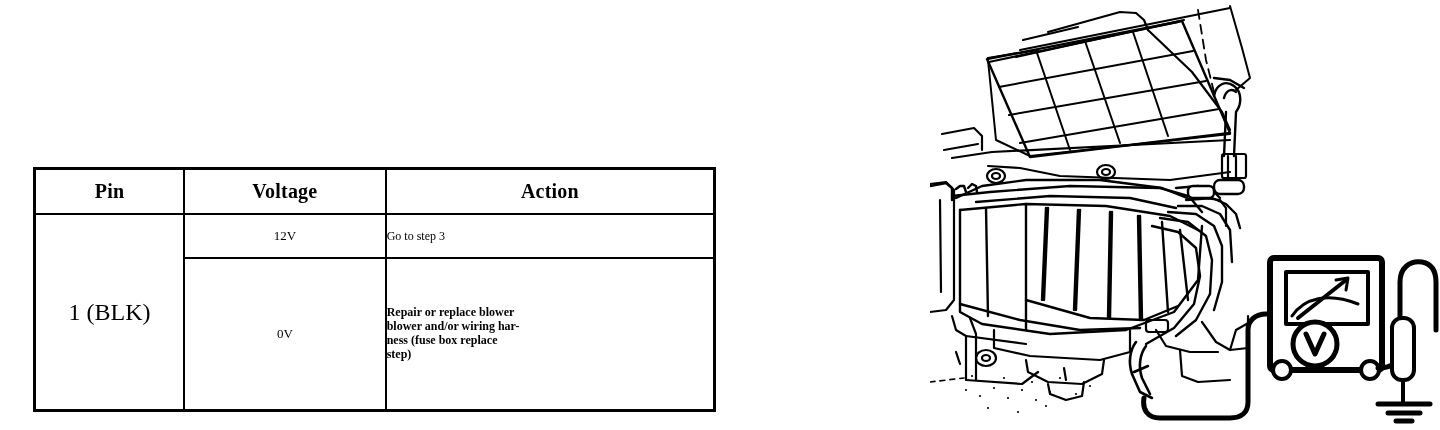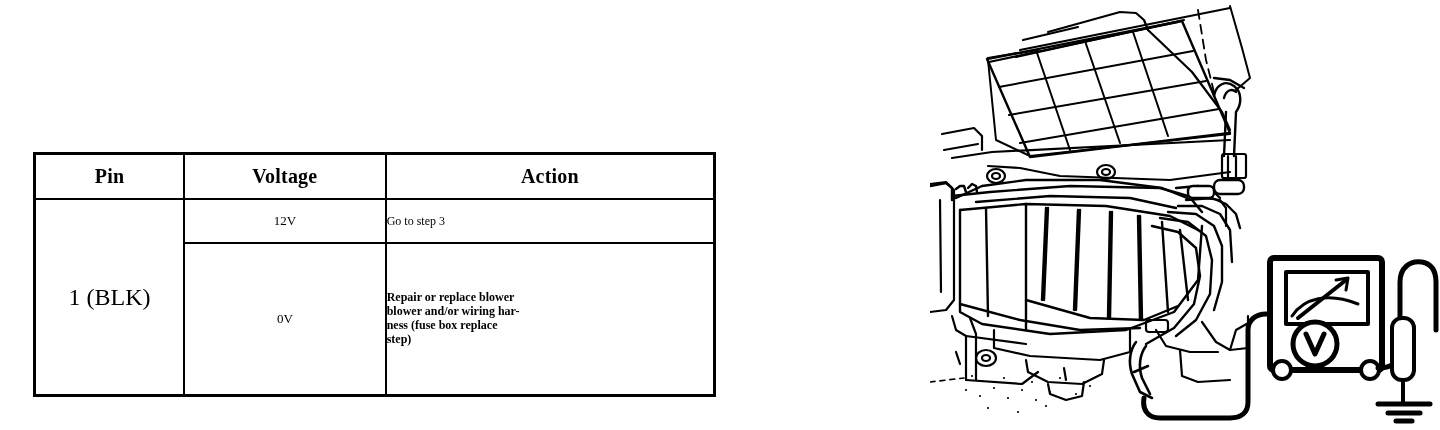--- a/index.html
+++ b/index.html
@@ -1,21 +1,21 @@
 <!DOCTYPE html>
 <html><head>
 <meta charset="utf-8">
 <style>
   html,body{margin:0;padding:0;background:#ffffff;}
   body{width:1440px;height:430px;position:relative;overflow:hidden;
        font-family:"Liberation Serif",serif;color:#000;}
 
   
   #dtc-table{
-    position:absolute;left:33px;top:152px;width:683px;height:238px;
+    position:absolute;left:33px;top:167px;width:683px;height:238px;
     border-collapse:collapse;border-spacing:0;
     border:3px solid #000;background:#fff;
   }
   #dtc-table td,#dtc-table th{
     border:2px solid #000;padding:0;vertical-align:middle;
     font-family:"Liberation Serif",serif;
   }
   .col-pin{width:149px;}
   .col-volt{width:203px;}
   .col-act{width:331px;margin-top:44px;}

